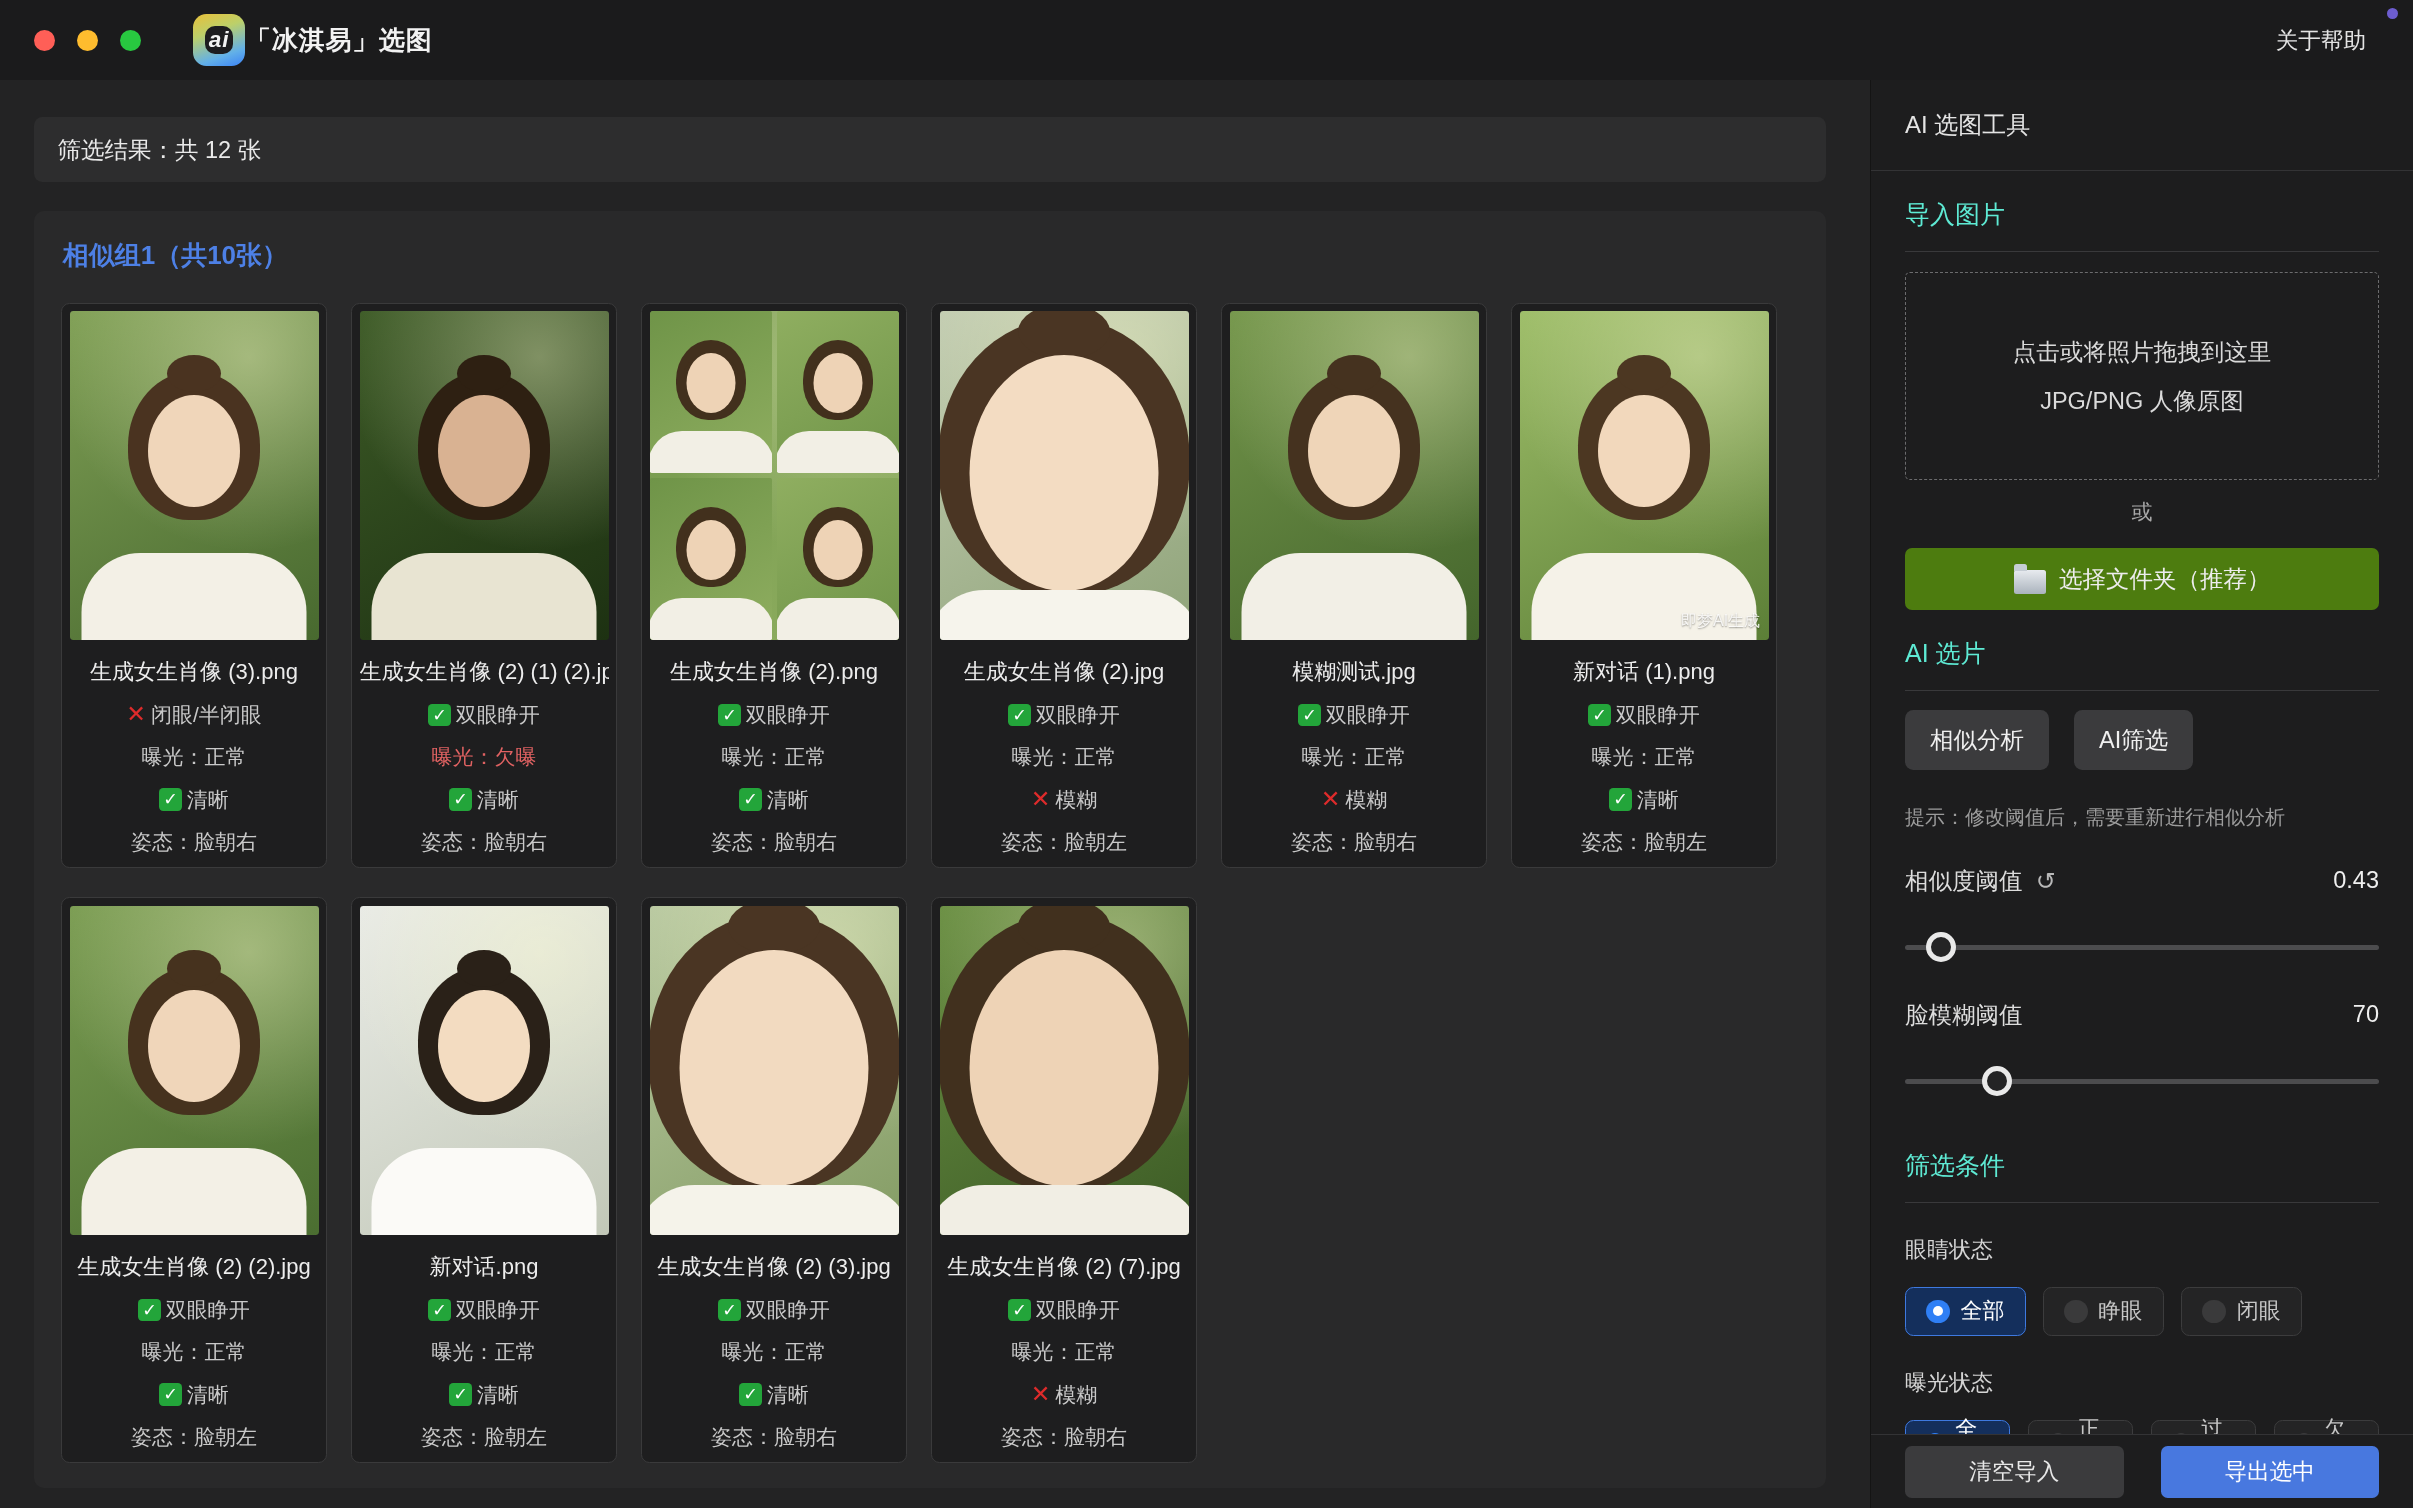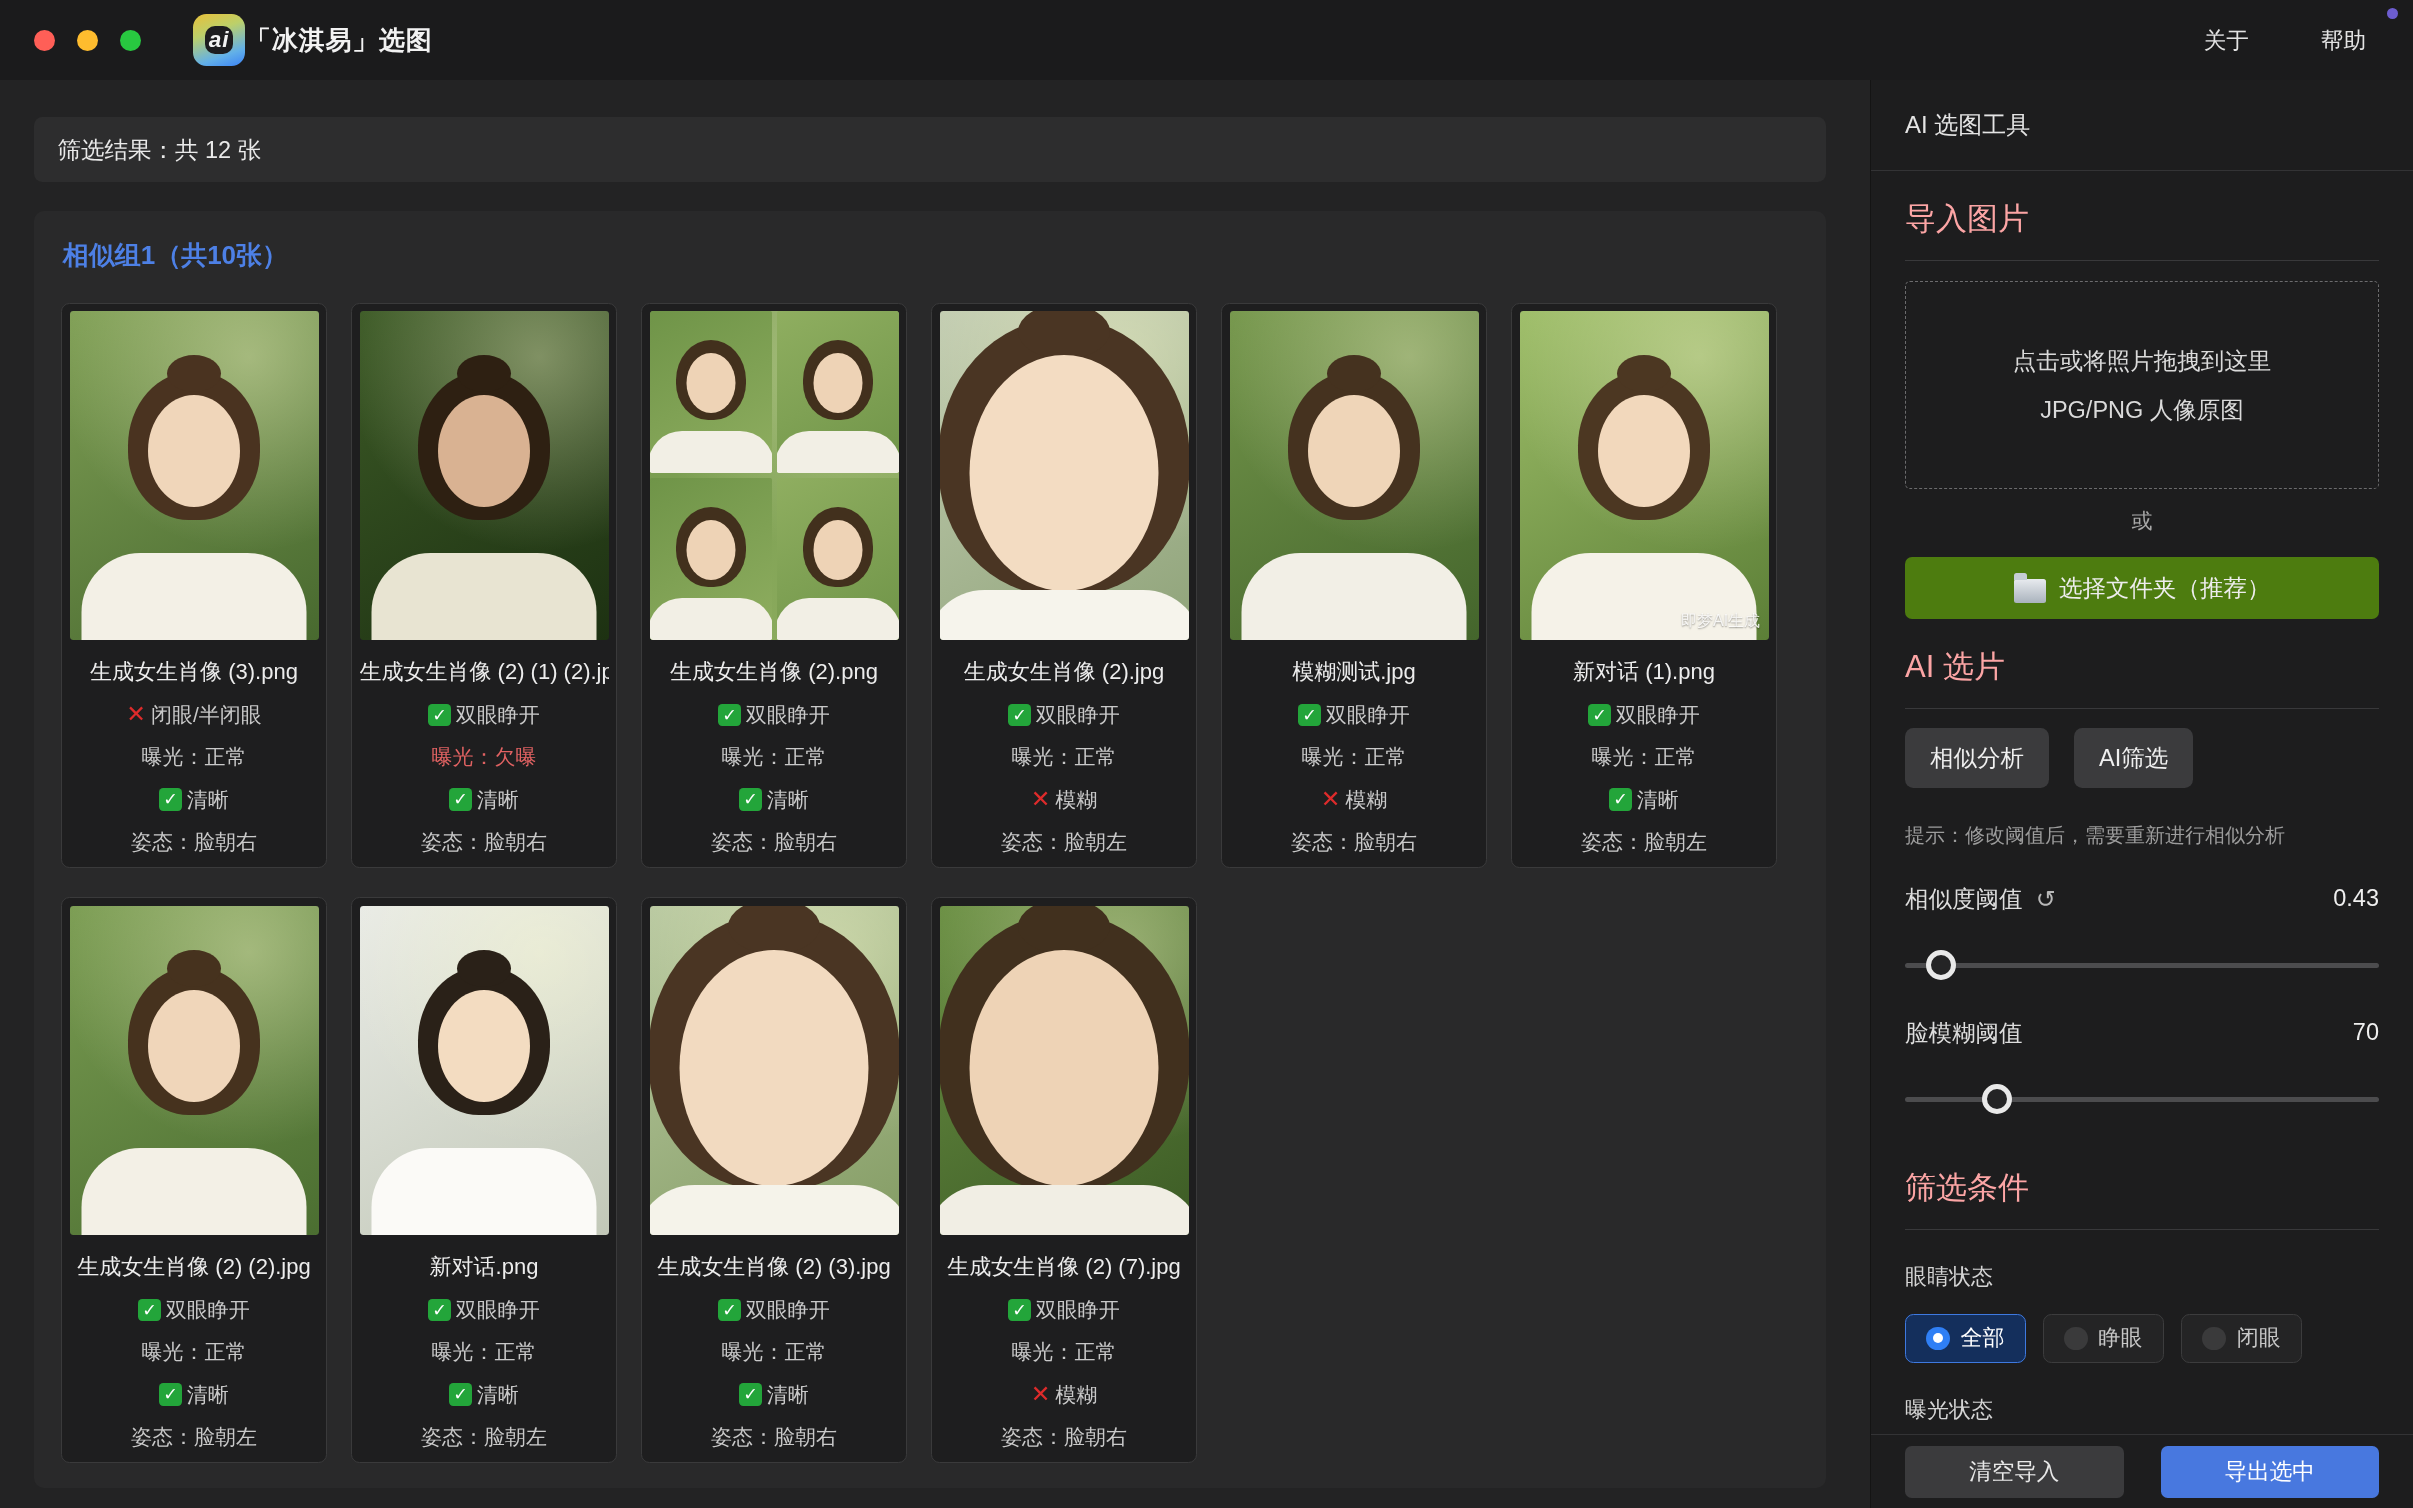--- a/index.html
+++ b/index.html
@@ -11,21 +11,21 @@
     padding:0 47px 0 34px; position:relative; }
   .lights { display:flex; gap:22px; align-items:center; }
   .light { width:21px; height:21px; border-radius:50%; }
   .light.red { background:#ff5f57; } .light.yellow { background:#febc2e; } .light.green { background:#28c840; }
   .app-icon { width:52px; height:52px; margin-left:52px; border-radius:13.4px; padding:12px;
     background:linear-gradient(160deg,#e8c03a 0%,#bcd06a 35%,#62b0e8 75%,#3b82f6 100%); }
   .app-icon-inner { width:100%; height:100%; border-radius:10px; background:#1d1d1f;
     display:flex; align-items:center; justify-content:center; color:#f3f3f3;
     font-style:italic; font-size:22.6px; font-weight:700; letter-spacing:0.8px; }
   .win-title { font-size:26px; font-weight:700; color:#f2f2f2; letter-spacing:0.8px; }
-  .titlebar-menu { margin-left:auto; display:flex; gap:72px; }
+  .titlebar-menu { margin-left:auto; display:flex; }
   .menu-item { font-size:22.6px; color:#e3e3e3; cursor:default; }
   .record-dot { position:absolute; top:8.4px; right:15px; width:11px; height:11px;
     border-radius:50%; background:#7b68ee; opacity:.85; }
 
   
   .app { display:flex; height:1428px; }
   .main { flex:1; min-width:0; padding:37px 44px 0 34px; overflow:hidden; }
 
   .filter-bar { height:65px; background:#2d2d2e; border-radius:8.4px; display:flex;
     align-items:center; padding:0 23.5px; font-size:23.5px; color:#e9e9e9; }
@@ -70,21 +70,21 @@
     font-size:17.6px; font-weight:700; display:inline-flex; align-items:center;
     justify-content:center; margin-right:2.5px; }
   .cross { color:#de2b2b; font-weight:800; font-size:23.5px; margin-right:2.5px; line-height:1; }
 
   
   .sidebar { width:543px; background:#1d1d1e; border-left:0.8px solid #141414;
     display:flex; flex-direction:column; }
   .sb-header { flex:none; height:91px; padding:0 34px; display:flex; align-items:center;
     border-bottom:0.8px solid #333335; font-size:24px; color:#e4e4e4; }
   .sb-scroll { flex:1; padding:0 34px; overflow:hidden; }
-  .sb-sec-title { margin-top:27px; font-size:31px; color:#fca5a5; }
+  .sb-sec-title { margin-top:27px; font-size:25px; color:#5eead4; }
   .sb-hr { margin-top:20px; border:none; border-top:0.8px solid #39393b; }
   .dropzone { margin-top:20px; height:208px; border:1.7px dashed #6b6b6d; border-radius:5px;
     display:flex; flex-direction:column; align-items:center; justify-content:center;
     gap:17px; font-size:23.5px; color:#dadada; cursor:pointer; }
   .or-sep { margin-top:18.4px; text-align:center; font-size:21px; color:#a8a8a8; }
   .folder-btn { margin-top:22px; height:62px; background:#4d7c0f; border-radius:7px;
     display:flex; align-items:center; justify-content:center; gap:13.4px; font-size:23.5px;
     color:#ededed; cursor:pointer; }
   .folder-icon { position:relative; width:32px; height:23.5px; border-radius:2.5px;
     background:linear-gradient(180deg,#e8ebef,#aab3bd); margin-top:5px; }

